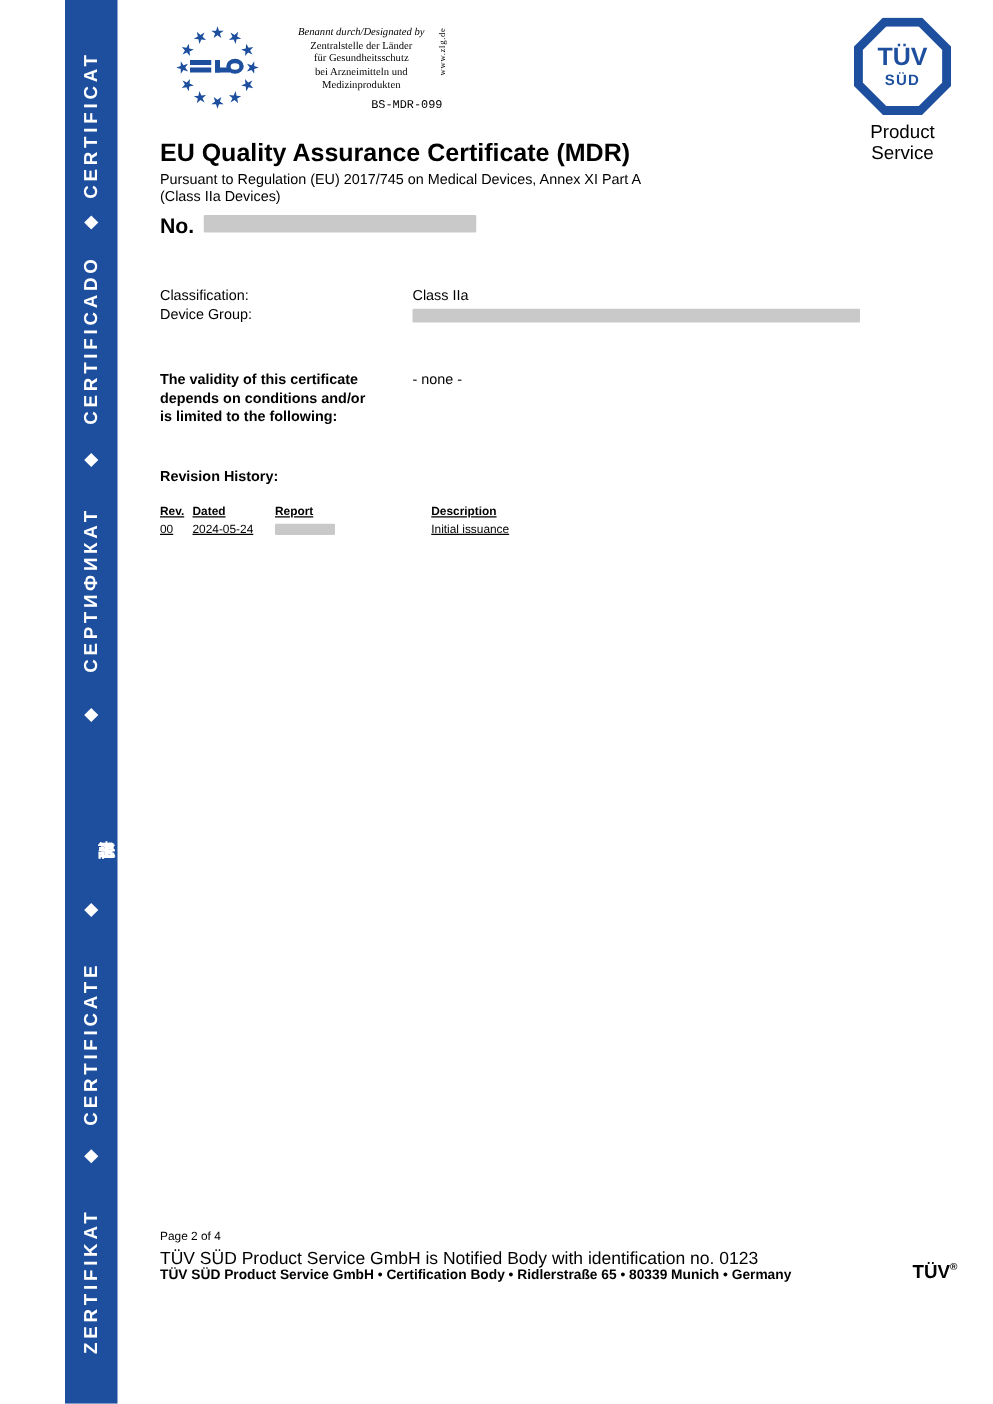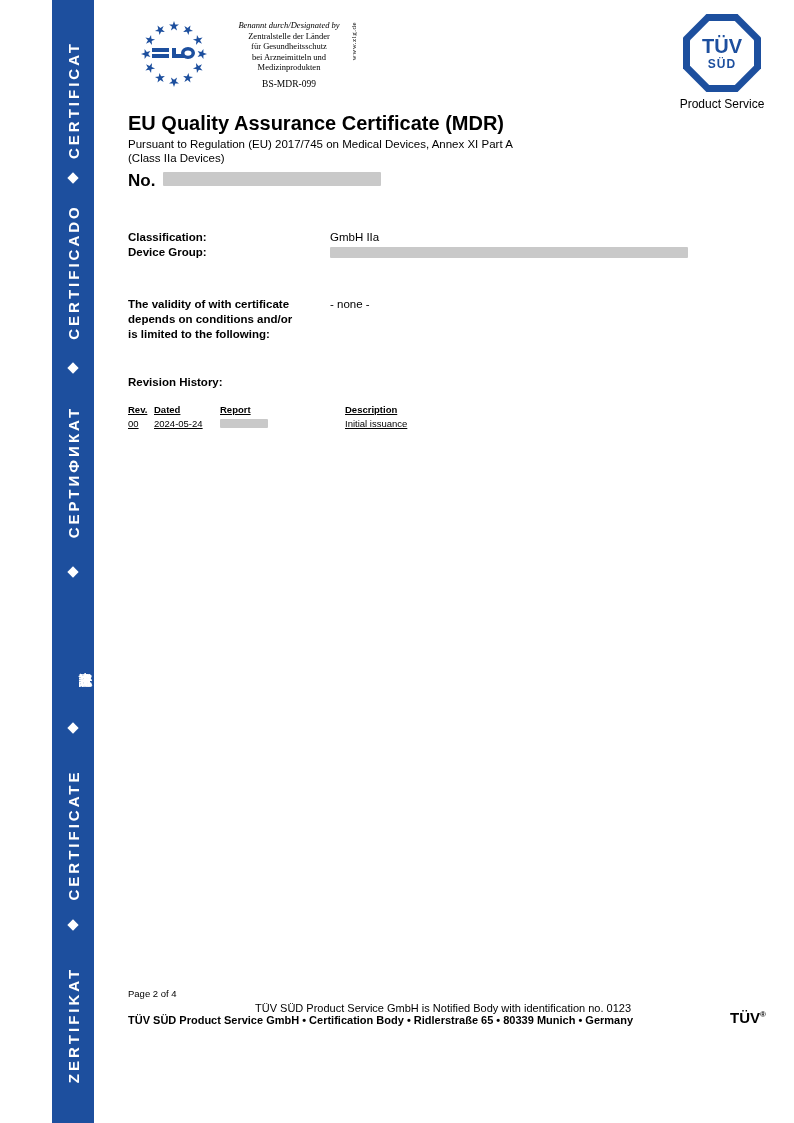--- a/index.html
+++ b/index.html
@@ -87,21 +87,22 @@
     text-align: center;
     font-family: "Liberation Serif", serif;
     font-size: 8.5px;
     line-height: 10.5px;
     color: #000;
   }
   #zlg-text .desig { font-style: italic; }
   #zlg-code {
     margin-top: 6px;
     font-size: 9.5px;
-    font-family: Liberation Serif, serif;
+    font-family: Liberation Mono, monospace;
+    text-align: right;
   }
   #zlg-url {
     position: absolute;
     left: 222px;
     top: 8px;
     font-family: "Liberation Serif", serif;
     font-size: 7px;
     color: #000;
     writing-mode: vertical-rl;
     transform: rotate(180deg);
@@ -135,41 +136,41 @@
     align-items: center;
     justify-content: center;
     color: #1d4f9e;
     font-weight: bold;
     line-height: 1;
   }
   .octagon-inner .t1 { font-size: 20px; letter-spacing: 0px; }
   .octagon-inner .t2 { font-size: 12px; margin-top: 2px; letter-spacing: 1px; }
   #tuv-caption {
     margin-top: 5px;
-    font-size: 12px;
+    font-size: 15px;
     color: #000;
   }
 
   
   #title-block { position: absolute; left: 34px; top: 112px; width: 620px; }
   #doc-title { font-size: 20px; font-weight: bold; margin: 0 0 2px 0; }
   .subtitle { font-size: 11.5px; line-height: 14px; }
   #no-line { margin-top: 6px; display: flex; align-items: center; }
   #no-label { font-size: 17px; font-weight: bold; }
   .redaction {
     display: inline-block;
     background: #c9c9c9;
     border-radius: 1px;
   }
   #no-redaction { width: 218px; height: 14px; margin-left: 8px; position: relative; top: -2px; }
 
   
   .field-block { position: absolute; left: 34px; }
   .field-row { display: flex; font-size: 11.5px; line-height: 14.5px; }
-  .field-label { width: 202px; font-weight: bold; }
+  .field-label { width: 202px; font-weight: normal; }
   .field-value { flex: 1; }
   #classification-block { top: 230px; width: 620px; }
   #validity-block { top: 297px; width: 620px; }
   .label-multiline { width: 202px; font-weight: bold; line-height: 15px; }
 
   #devgroup-redaction { width: 358px; height: 11px; position: relative; top: 2px; }
 
   
   #revision-block { position: absolute; left: 34px; top: 376px; width: 620px; }
   #revision-title { font-size: 11.5px; font-weight: bold; margin-bottom: 16px; }
@@ -183,21 +184,21 @@
   table#rev-table td { padding: 0; vertical-align: top; font-size: 9.5px; }
   .col-rev { width: 26px; }
   .col-dated { width: 66px; }
   .col-report { width: 125px; }
   .col-desc { width: 240px; }
   #rev-report-redaction { width: 48px; height: 9px; display: inline-block; position: relative; top: 1px; }
 
   
   #footer { position: absolute; left: 34px; bottom: 30px; width: 630px; }
   #page-num { font-size: 9.5px; margin-bottom: 3px; }
-  #footer-line1 { font-size: 11px; text-align: center; }
+  #footer-line1 { font-size: 14px; }
   #footer-line2 { font-size: 11px; font-weight: bold; }
   #footer-mark {
     position: absolute;
     right: -8px;
     bottom: 0px;
     font-size: 15px;
     font-weight: bold;
     color: #000;
   }
   #footer-mark sup { font-size: 8px; }
@@ -274,34 +275,34 @@
     <div class="subtitle">(Class IIa Devices)</div>
     <div id="no-line">
       <span id="no-label">No.</span>
       <span id="no-redaction" class="redaction"></span>
     </div>
   </div>
 
   <div id="classification-block" class="field-block">
     <div class="field-row">
       <div class="field-label">Classification:</div>
-      <div class="field-value">GmbH IIa</div>
+      <div class="field-value">Class IIa</div>
     </div>
     <div class="field-row">
       <div class="field-label">Device Group:</div>
       <div class="field-value">
         <span id="devgroup-redaction" class="redaction"></span>
       </div>
     </div>
   </div>
 
   <div id="validity-block" class="field-block">
     <div class="field-row">
       <div class="label-multiline">
-        <div>The validity of with certificate</div>
+        <div>The validity of this certificate</div>
         <div>depends on conditions and/or</div>
         <div>is limited to the following:</div>
       </div>
       <div class="field-value">- none -</div>
     </div>
   </div>
 
   <div id="revision-block">
     <div id="revision-title">Revision History:</div>
     <table id="rev-table">

